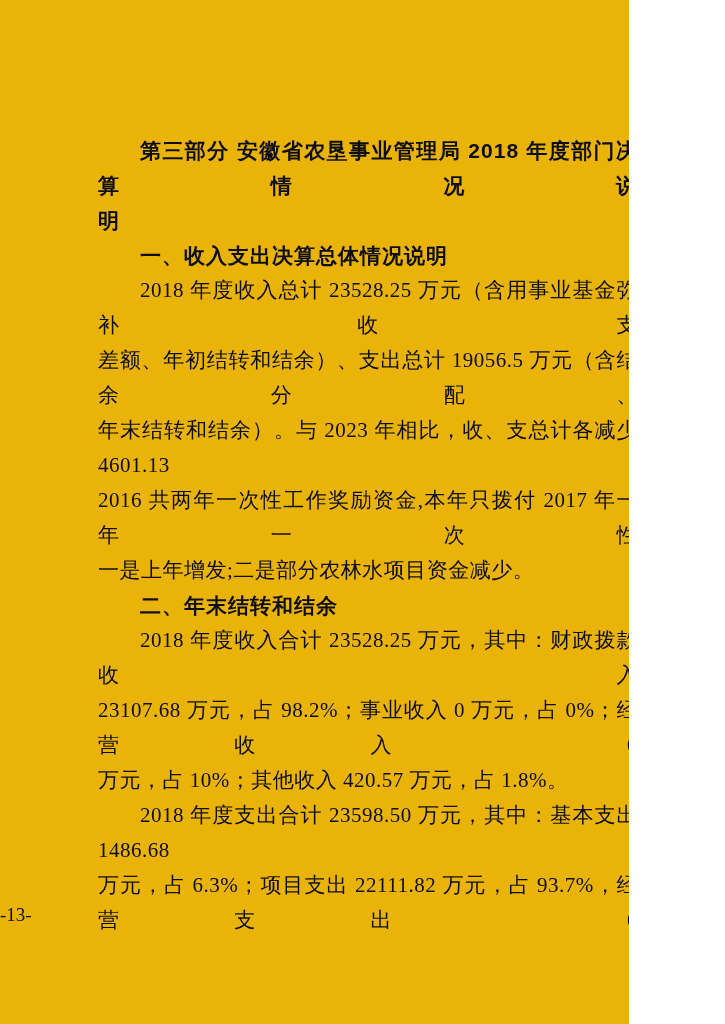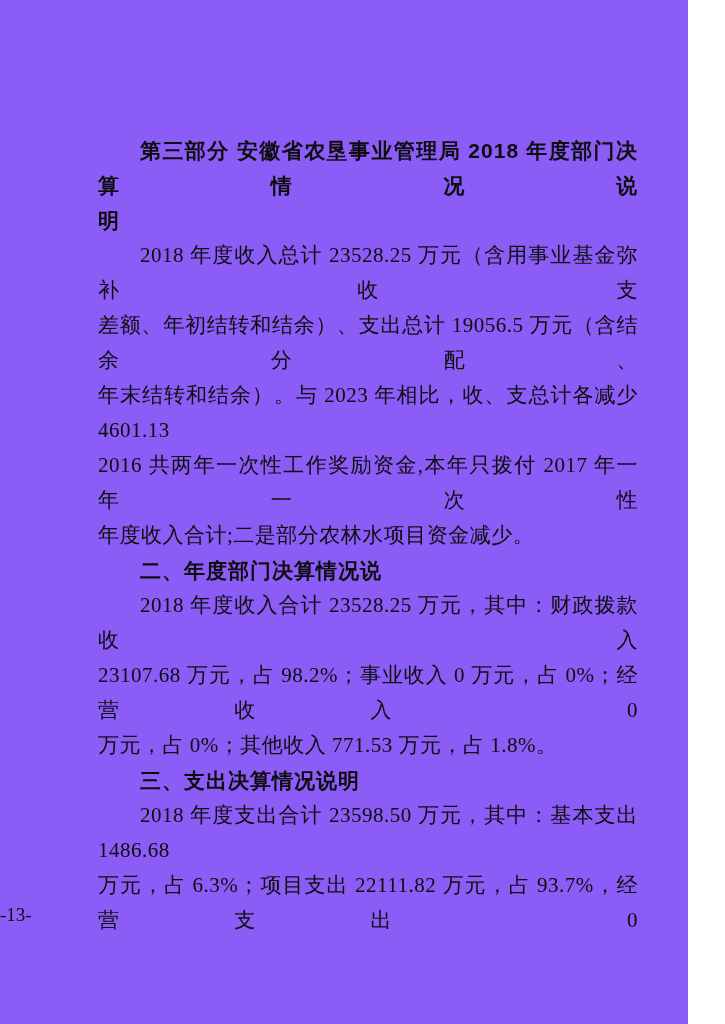--- a/index.html
+++ b/index.html
@@ -2,23 +2,23 @@
 <html><head>
 <meta charset="utf-8">
 <style>
   * { margin: 0; padding: 0; box-sizing: border-box; }
   html, body {
     background: #ffffff;
     font-family: "Liberation Serif", "DejaVu Serif", serif;
   }
   .page {
     position: relative;
-    width: 688px;
+    width: 629px;
     height: 1024px;
-    background: #8b5cf6;
+    background: #eab308;
     overflow: hidden;
     color: #0d0d0d;
   }
   .content {
     position: absolute;
     left: 98px;
     top: 133px;
     width: 540px;
   }
   .ln {
@@ -51,31 +51,31 @@
 </style>
 </head>
 <body>
 
 <div class="page">
   <div class="content">
 
     <div class="ln title full ind">第三部分  安徽省农垦事业管理局 2018 年度部门决算情况说</div>
     <div class="ln title">明</div>
 
+    <div class="ln heading ind">一、收入支出决算总体情况说明</div>
     <div class="ln body full ind">2018 年度收入总计 23528.25 万元（含用事业基金弥补收支</div>
     <div class="ln body full">差额、年初结转和结余）、支出总计 19056.5 万元（含结余分配、</div>
     <div class="ln body full">年末结转和结余）。与 2023 年相比，收、支总计各减少 4601.13</div>
     <div class="ln body full">2016 共两年一次性工作奖励资金,本年只拨付 2017 年一年一次性</div>
-    <div class="ln body">年度收入合计;二是部分农林水项目资金减少。</div>
+    <div class="ln body">一是上年增发;二是部分农林水项目资金减少。</div>
 
-    <div class="ln heading ind">二、年度部门决算情况说</div>
+    <div class="ln heading ind">二、年末结转和结余</div>
     <div class="ln body full ind">2018 年度收入合计 23528.25 万元，其中：财政拨款收入</div>
     <div class="ln body full">23107.68 万元，占 98.2%；事业收入 0 万元，占 0%；经营收入 0</div>
-    <div class="ln body">万元，占 0%；其他收入 771.53 万元，占 1.8%。</div>
+    <div class="ln body">万元，占 10%；其他收入 420.57 万元，占 1.8%。</div>
 
-    <div class="ln heading ind">三、支出决算情况说明</div>
     <div class="ln body full ind">2018 年度支出合计 23598.50 万元，其中：基本支出 1486.68</div>
     <div class="ln body full">万元，占 6.3%；项目支出 22111.82 万元，占 93.7%，经营支出 0</div>
 
   </div>
 
   <div class="page-number">-13-</div>
 </div>
 
 </body></html>

